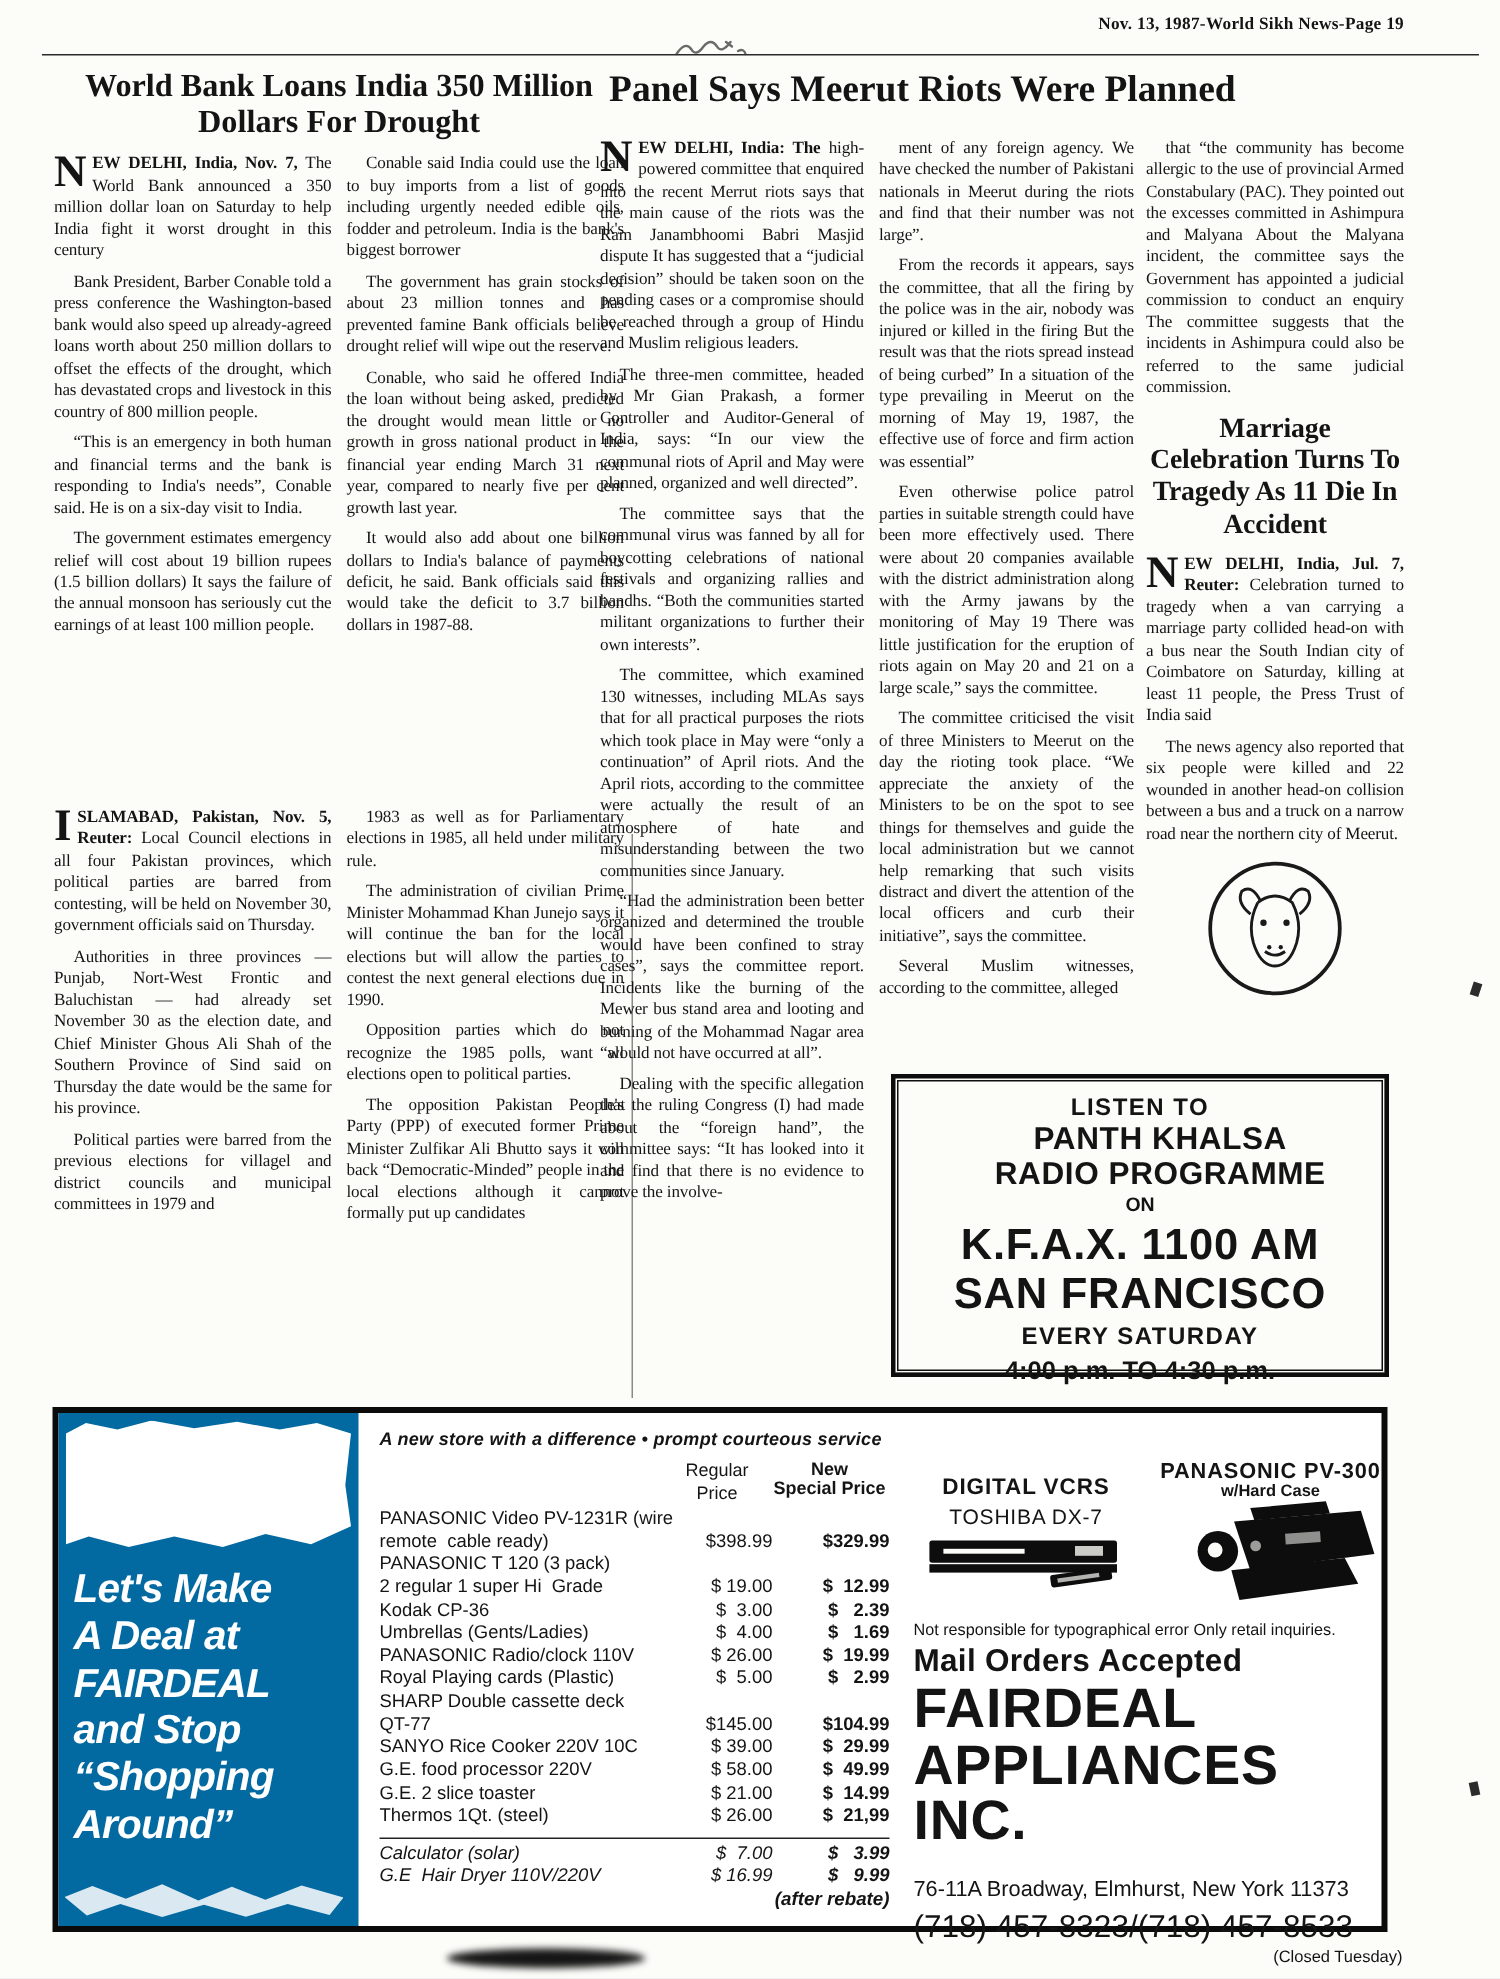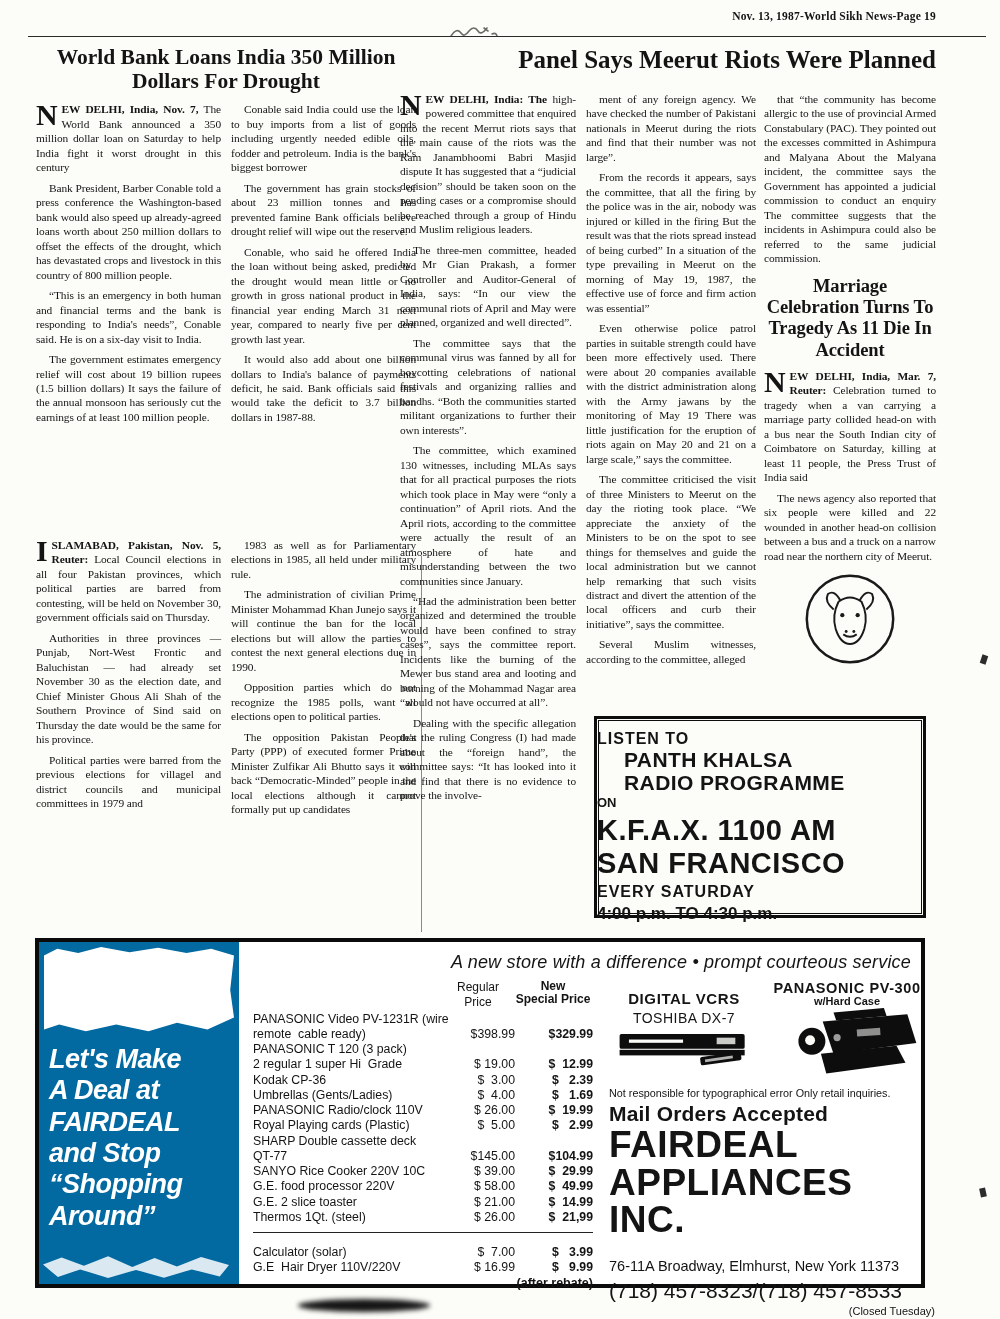--- a/index.html
+++ b/index.html
@@ -27,32 +27,32 @@
 
   
   .articles-left{ position:absolute; left:36px; top:46px; width:380px; }
   .article-wb{ height:492px; }
   .article-wb .headline{ font-size:21.5px; }
   .article-pk .headline{ font-size:22px; }
   .cols2{ display:flex; gap:10px; }
   .cols2 .coltext{ flex:1; }
 
   
-  .meerut-headline{ position:absolute; left:406px; top:46px; width:530px; text-align:right; font-size:25px; font-weight:bold; margin:0; }
+  .meerut-headline{ position:absolute; left:406px; top:46px; width:530px; text-align:left; font-size:25px; font-weight:bold; margin:0; }
   .colA{ position:absolute; left:400px; top:92px; width:176px; }
   .colB{ position:absolute; left:586px; top:92px; width:170px; }
   .colC{ position:absolute; left:764px; top:92px; width:172px; }
   .marriage-title{ font-size:18.5px; line-height:1.15; margin:10px 0 8px; }
   .circle-art{ display:block; margin:8px auto 0; }
 
   
   .radio-ad{
     position:absolute; left:594px; top:716px; width:332px; height:202px;
     border:3px solid #0d0d0d; box-shadow: inset 0 0 0 1px var(--paper), inset 0 0 0 2px #0d0d0d;
-    text-align:left; font-family:"Liberation Sans", sans-serif; font-weight:bold;
+    text-align:center; font-family:"Liberation Sans", sans-serif; font-weight:bold;
     padding-top:11px; line-height:1.12; background:var(--paper);
   }
   .r-listen{ font-size:16px; letter-spacing:1px; }
   .r-name{ font-size:21px; letter-spacing:.4px;padding-left:27px; }
   .r-on{ font-size:13px; margin-top:1px; }
   .r-station{ font-size:29px; margin-top:4px; letter-spacing:.5px; }
   .r-city{ font-size:29px; letter-spacing:.5px; }
   .r-day{ font-size:16px; margin-top:4px; letter-spacing:1px; }
   .r-time{ font-size:17px; margin-top:3px; }
 
@@ -65,32 +65,32 @@
   .fd-left::before{
     content:""; position:absolute; left:5px; right:5px; top:5px; height:86px; background:#fff;
     clip-path:polygon(0% 10%,7% 2%,18% 7%,30% 0%,45% 6%,60% 1%,75% 7%,88% 2%,100% 10%,98% 50%,100% 82%,86% 96%,70% 88%,55% 98%,38% 90%,22% 98%,8% 90%,0% 96%);
   }
   .fd-left::after{
     content:""; position:absolute; left:4px; right:10px; bottom:5px; height:24px; background:#fff; opacity:.85;
     clip-path:polygon(0% 40%,10% 10%,22% 45%,35% 5%,48% 50%,60% 12%,72% 48%,85% 8%,100% 42%,95% 90%,80% 60%,65% 95%,50% 62%,35% 96%,20% 60%,8% 92%);
   }
   .fd-slogan{ position:absolute; top:102px; left:10px; font-style:italic; font-weight:bold; font-size:27px; line-height:1.16; letter-spacing:-.5px; z-index:2; }
   .fd-main{ position:absolute; left:200px; top:0; right:0; bottom:0; padding:8px 10px 4px 14px; }
-  .fd-tagline{ text-align:right; font-weight:normal; font-style:italic; font-size:18px; margin:2px 0 7px; letter-spacing:.2px; }
+  .fd-tagline{ text-align:left; font-weight:bold; font-style:italic; font-size:12px; margin:2px 0 7px; letter-spacing:.2px; }
   .fd-body{ display:flex; }
   .fd-prices{ width:340px; font-size:12.3px; line-height:1.24; }
   .fd-pr-head{ display:flex; margin-bottom:2px; }
   .fd-pr-head .sp-name{ flex:1; }
   .reg-h{ width:70px; text-align:center; font-size:12px; align-self:flex-end; }
   .sp-h{ width:80px; text-align:center; font-weight:bold; font-size:12px; line-height:1.05; }
   .fd-row{ display:flex; }
   .fd-name{ flex:1; white-space:pre; overflow:hidden; }
   .fd-reg{ width:66px; text-align:right; white-space:pre; }
   .fd-sp{ width:78px; text-align:right; font-weight:bold; white-space:pre; }
-  .fd-rows2{ margin-top:7px; border-top:1px solid #222; padding-top:12px; }
+  .fd-rows2{ margin-top:7px; border-top:1px solid #222; padding-top:2px;font-style:italic; }
   .fd-rebate{ text-align:right; font-weight:bold; font-size:12.5px; }
   .fd-right{ flex:1; padding-left:16px; }
   .fd-prods{ display:flex; justify-content:center; }
   .prod{ text-align:center; }
   .prod-vcr{ width:150px; margin-top:10px; }
   .prod-cam{ width:176px; }
   .prod .t1{ font-size:15px; font-weight:bold; letter-spacing:.6px; }
   .prod-vcr .t2{ font-size:14px; margin-top:3px; letter-spacing:.5px; }
   .prod-cam .t1{ font-size:14.5px; }
   .prod-cam .t2{ font-size:11px; font-weight:bold; margin-top:-1px; }
@@ -179,21 +179,21 @@
 
   <div class="colC coltext">
     <p class="para">that “the community has become allergic to the use of provincial Armed Constabulary (PAC). They pointed out the excesses committed in Ashimpura and Malyana About the Malyana incident, the committee says the Government has appointed a judicial commission to conduct an enquiry The committee suggests that the incidents in Ashimpura could also be referred to the same judicial commission.</p>
 
     <h2 class="headline marriage-title">
       <span class="h-line">Marriage</span>
         <span class="h-line">Celebration Turns To</span>
         <span class="h-line">Tragedy As 11 Die In</span>
         <span class="h-line">Accident</span>
     </h2>
-    <p class="para lead"><span class="dropcap">N</span><span class="dateline">EW DELHI, India, Mar. 7, Reuter:</span><span> Celebration turned to tragedy when a van carrying a marriage party collided head-on with a bus near the South Indian city of Coimbatore on Saturday, killing at least 11 people, the Press Trust of India said</span></p>
+    <p class="para lead"><span class="dropcap">N</span><span class="dateline">EW DELHI, India, Jul. 7, Reuter:</span><span> Celebration turned to tragedy when a van carrying a marriage party collided head-on with a bus near the South Indian city of Coimbatore on Saturday, killing at least 11 people, the Press Trust of India said</span></p>
     <p class="para">The news agency also reported that six people were killed and 22 wounded in another head-on collision between a bus and a truck on a narrow road near the northern city of Meerut.</p>
 
     <svg class="circle-art" width="96" height="96" viewBox="0 0 100 100">
       <circle cx="50" cy="50" r="45" fill="none" stroke="#1a1a1a" stroke-width="2.6"></circle>
       <path d="M33 40 q-10 -8 -6 -16 q7 -5 13 7" fill="none" stroke="#1a1a1a" stroke-width="2"></path>
       <path d="M67 40 q10 -8 6 -16 q-7 -5 -13 7" fill="none" stroke="#1a1a1a" stroke-width="2"></path>
       <path d="M38 32 q12 -9 24 0 q7 14 3 28 q-5 16 -15 16 q-10 0 -15 -16 q-4 -14 3 -28" fill="none" stroke="#1a1a1a" stroke-width="2"></path>
       <circle cx="42" cy="46" r="2.2" fill="#1a1a1a"></circle>
       <circle cx="58" cy="46" r="2.2" fill="#1a1a1a"></circle>
       <path d="M43 66 q7 5 14 0" fill="none" stroke="#1a1a1a" stroke-width="2"></path>

